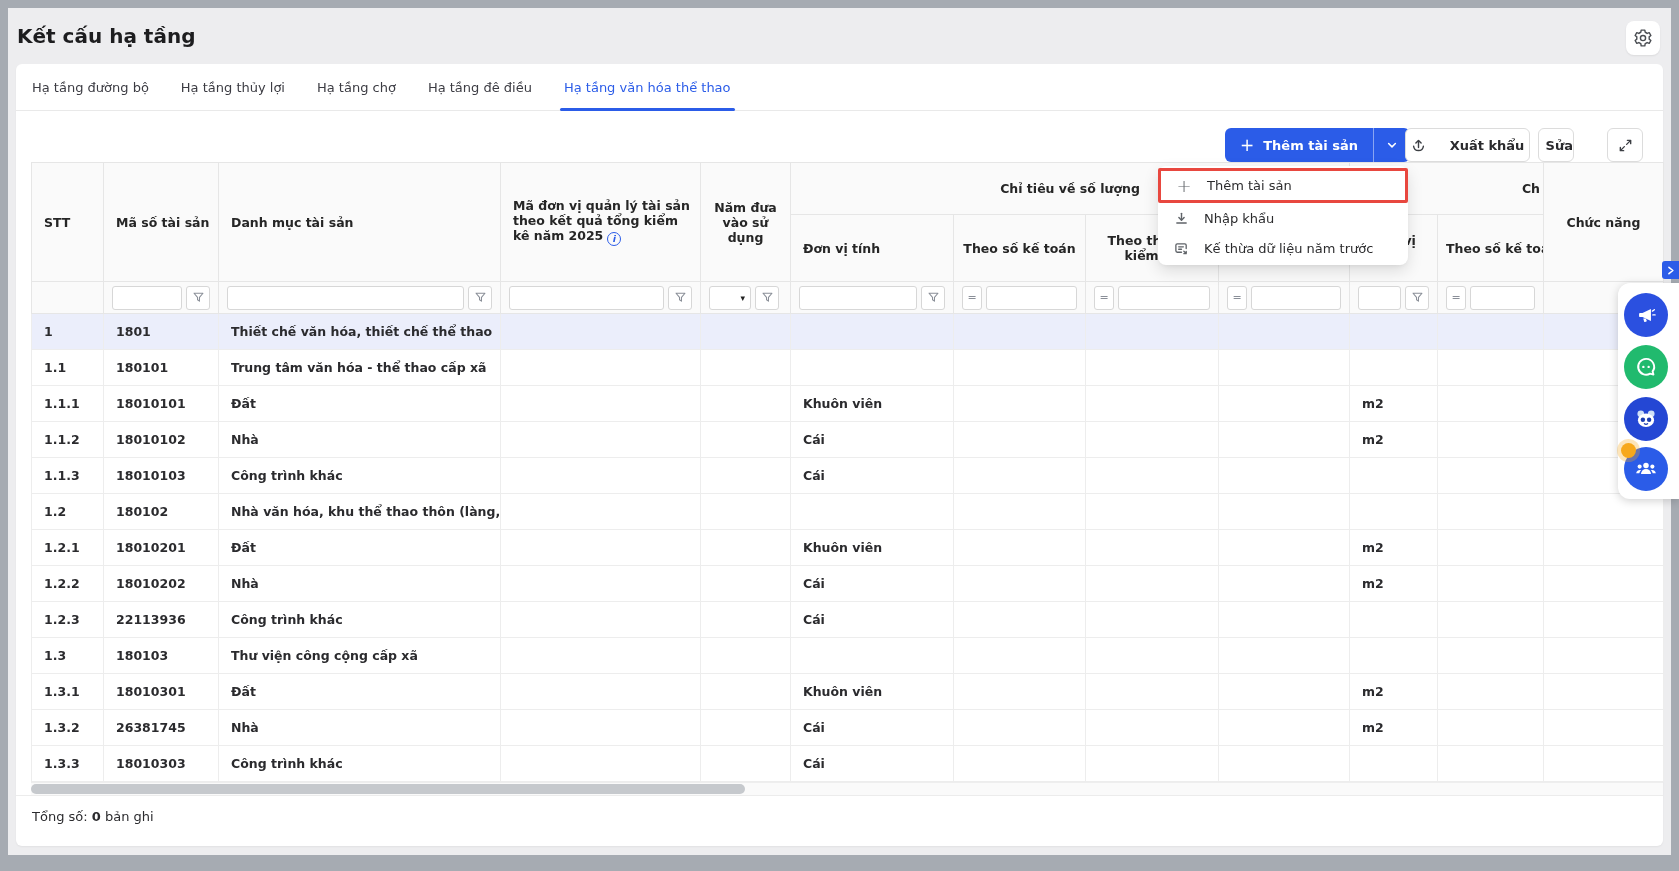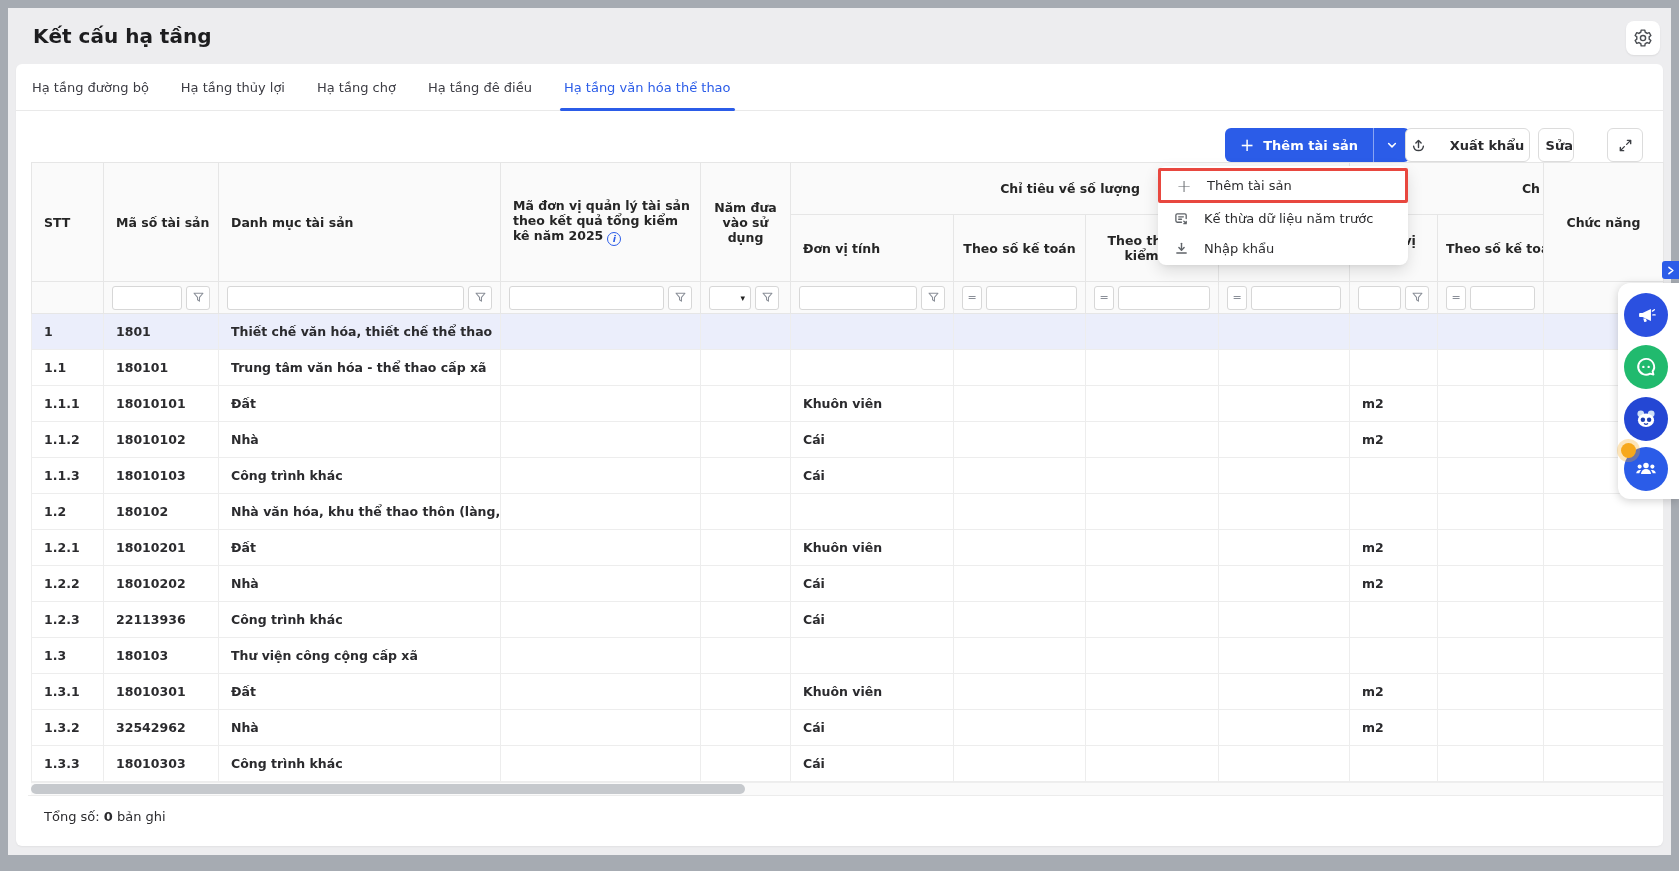--- a/index.html
+++ b/index.html
@@ -3,21 +3,21 @@
 <meta charset="utf-8">
 <style>
   html,body{margin:0;padding:0;}
   body{
     position:relative;width:1679px;height:871px;overflow:hidden;
     background:#a6abb2;
     font-family:"DejaVu Sans","Liberation Sans",sans-serif;
     -webkit-font-smoothing:antialiased;
   }
   .app{position:absolute;left:8px;top:8px;width:1663px;height:847px;background:#ededef;}
-  .page-title{position:absolute;left:9px;top:16px;font-size:20px;font-weight:700;color:#1d1d1f;margin-left:16px;}
+  .page-title{position:absolute;left:9px;top:16px;font-size:20px;font-weight:700;color:#1d1d1f;}
   .gear-btn{position:absolute;left:1618px;top:13px;width:34px;height:34px;background:#fff;border-radius:8px;
     display:flex;align-items:center;justify-content:center;box-shadow:0 1px 2px rgba(0,0,0,.08);cursor:pointer;}
 
   .card{position:absolute;left:8px;top:56px;width:1647px;height:782px;background:#fff;border-radius:6px;
     box-shadow:0 1px 2px rgba(0,0,0,.05);}
 
   
   .tabs{display:flex;gap:32px;padding:0 16px;height:46px;align-items:stretch;border-bottom:1px solid #e9e9e9;}
   .tab{position:relative;display:flex;align-items:center;font-size:13px;color:#3c3c43;cursor:pointer;white-space:nowrap;}
   .tab.active{color:#2b5ce8;}
@@ -62,21 +62,21 @@
   .feq{width:20px;flex:0 0 20px;height:24px;border:1px solid #d7d7d7;border-radius:3px;background:#fff;color:#8a8f98;
     display:flex;align-items:center;justify-content:center;font-size:11px;box-sizing:border-box;}
   .fselect{width:42px;height:24px;border:1px solid #d7d7d7;border-radius:3px;background:#fff;display:flex;
     align-items:center;justify-content:flex-end;padding:0 5px;font-size:9px;color:#222;box-sizing:border-box;cursor:pointer;}
 
   
   .hscroll{position:relative;height:12px;background:#fafafa;border-top:1px solid #eee;}
   .hthumb{position:absolute;left:0;top:1px;width:714px;height:10px;border-radius:5px;background:#c6c9cd;cursor:grab;}
 
   
-  .card-footer{position:absolute;left:12px;right:0;top:731px;height:50px;border-top:1px solid #ececec;
+  .card-footer{position:absolute;left:0;right:0;top:731px;height:50px;border-top:1px solid #ececec;
     padding:13px 16px;font-size:13px;color:#2b2b2e;box-sizing:content-box;}
   .card-footer b{font-weight:700;}
 
   
   .dropdown{position:absolute;left:1142px;top:102px;width:250px;background:#fff;border-radius:8px;padding:2px 0;
     box-shadow:0 6px 16px rgba(0,0,0,.12),0 3px 6px -4px rgba(0,0,0,.12);z-index:40;box-sizing:border-box;}
   .menu-item{height:30px;display:flex;align-items:center;gap:14px;padding:0 14px;font-size:13px;color:#2c2c2e;cursor:pointer;box-sizing:border-box;}
   .menu-item.highlighted{height:35px;border:3px solid #e8473f;border-radius:2px;}
   .mi-icon{width:18px;display:flex;justify-content:center;align-items:center;color:#5f6368;}
   .mi-plus{font-size:18px;font-weight:300;color:#5f6368;line-height:1;}
@@ -446,21 +446,21 @@
               <td>Khuôn viên</td>
               <td></td>
               <td></td>
               <td></td>
               <td>m2</td>
               <td></td>
               <td></td>
             </tr>
             <tr>
               <td>1.3.2</td>
-              <td>32542962</td>
+              <td>26381745</td>
               <td>Nhà</td>
               <td></td>
               <td></td>
               <td>Cái</td>
               <td></td>
               <td></td>
               <td></td>
               <td>m2</td>
               <td></td>
               <td></td>
@@ -489,40 +489,40 @@
     <div class="card-footer">
       <span>Tổng số:</span>
       <b>0</b>
       <span>bản ghi</span>
     </div>
 
     <div class="dropdown">
       <div class="menu-item highlighted">
         <span class="mi-icon mi-plus">+</span>
         <span>Thêm tài sản</span>
+      </div>
+      <div class="menu-item">
+        <span class="mi-icon">
+          <svg width="15" height="15" viewBox="0 0 16 16" fill="none" stroke="#5f6368" stroke-width="1.5" stroke-linecap="round" stroke-linejoin="round">
+            <path d="M8 2.5v7"></path>
+              <polyline points="5.2,7 8,9.8 10.8,7"></polyline>
+              <path d="M3 12.8h10"></path>
+          </svg>
+        </span>
+        <span>Nhập khẩu</span>
       </div>
       <div class="menu-item">
         <span class="mi-icon">
           <svg width="15" height="15" viewBox="0 0 16 16" fill="none" stroke="#5f6368" stroke-width="1.4" stroke-linecap="round" stroke-linejoin="round">
             <path d="M13 8V4.5A1.5 1.5 0 0 0 11.5 3h-8A1.5 1.5 0 0 0 2 4.5v6A1.5 1.5 0 0 0 3.5 12H8"></path>
             <path d="M5 6.2h5M5 8.8h3"></path>
               <path d="M10.5 11l2.5 2.5M13 11v2.5h-2.5"></path>
           </svg>
         </span>
         <span>Kế thừa dữ liệu năm trước</span>
-      </div>
-      <div class="menu-item">
-        <span class="mi-icon">
-          <svg width="15" height="15" viewBox="0 0 16 16" fill="none" stroke="#5f6368" stroke-width="1.5" stroke-linecap="round" stroke-linejoin="round">
-            <path d="M8 2.5v7"></path>
-              <polyline points="5.2,7 8,9.8 10.8,7"></polyline>
-              <path d="M3 12.8h10"></path>
-          </svg>
-        </span>
-        <span>Nhập khẩu</span>
       </div>
     </div>
 
   </div>
 </div>
 
 <div class="fab-panel">
   <div class="fab" style="top:10px;background:#2b50e0;">
     <span style="display:flex;">
       <svg width="22" height="22" viewBox="0 0 20 20">

